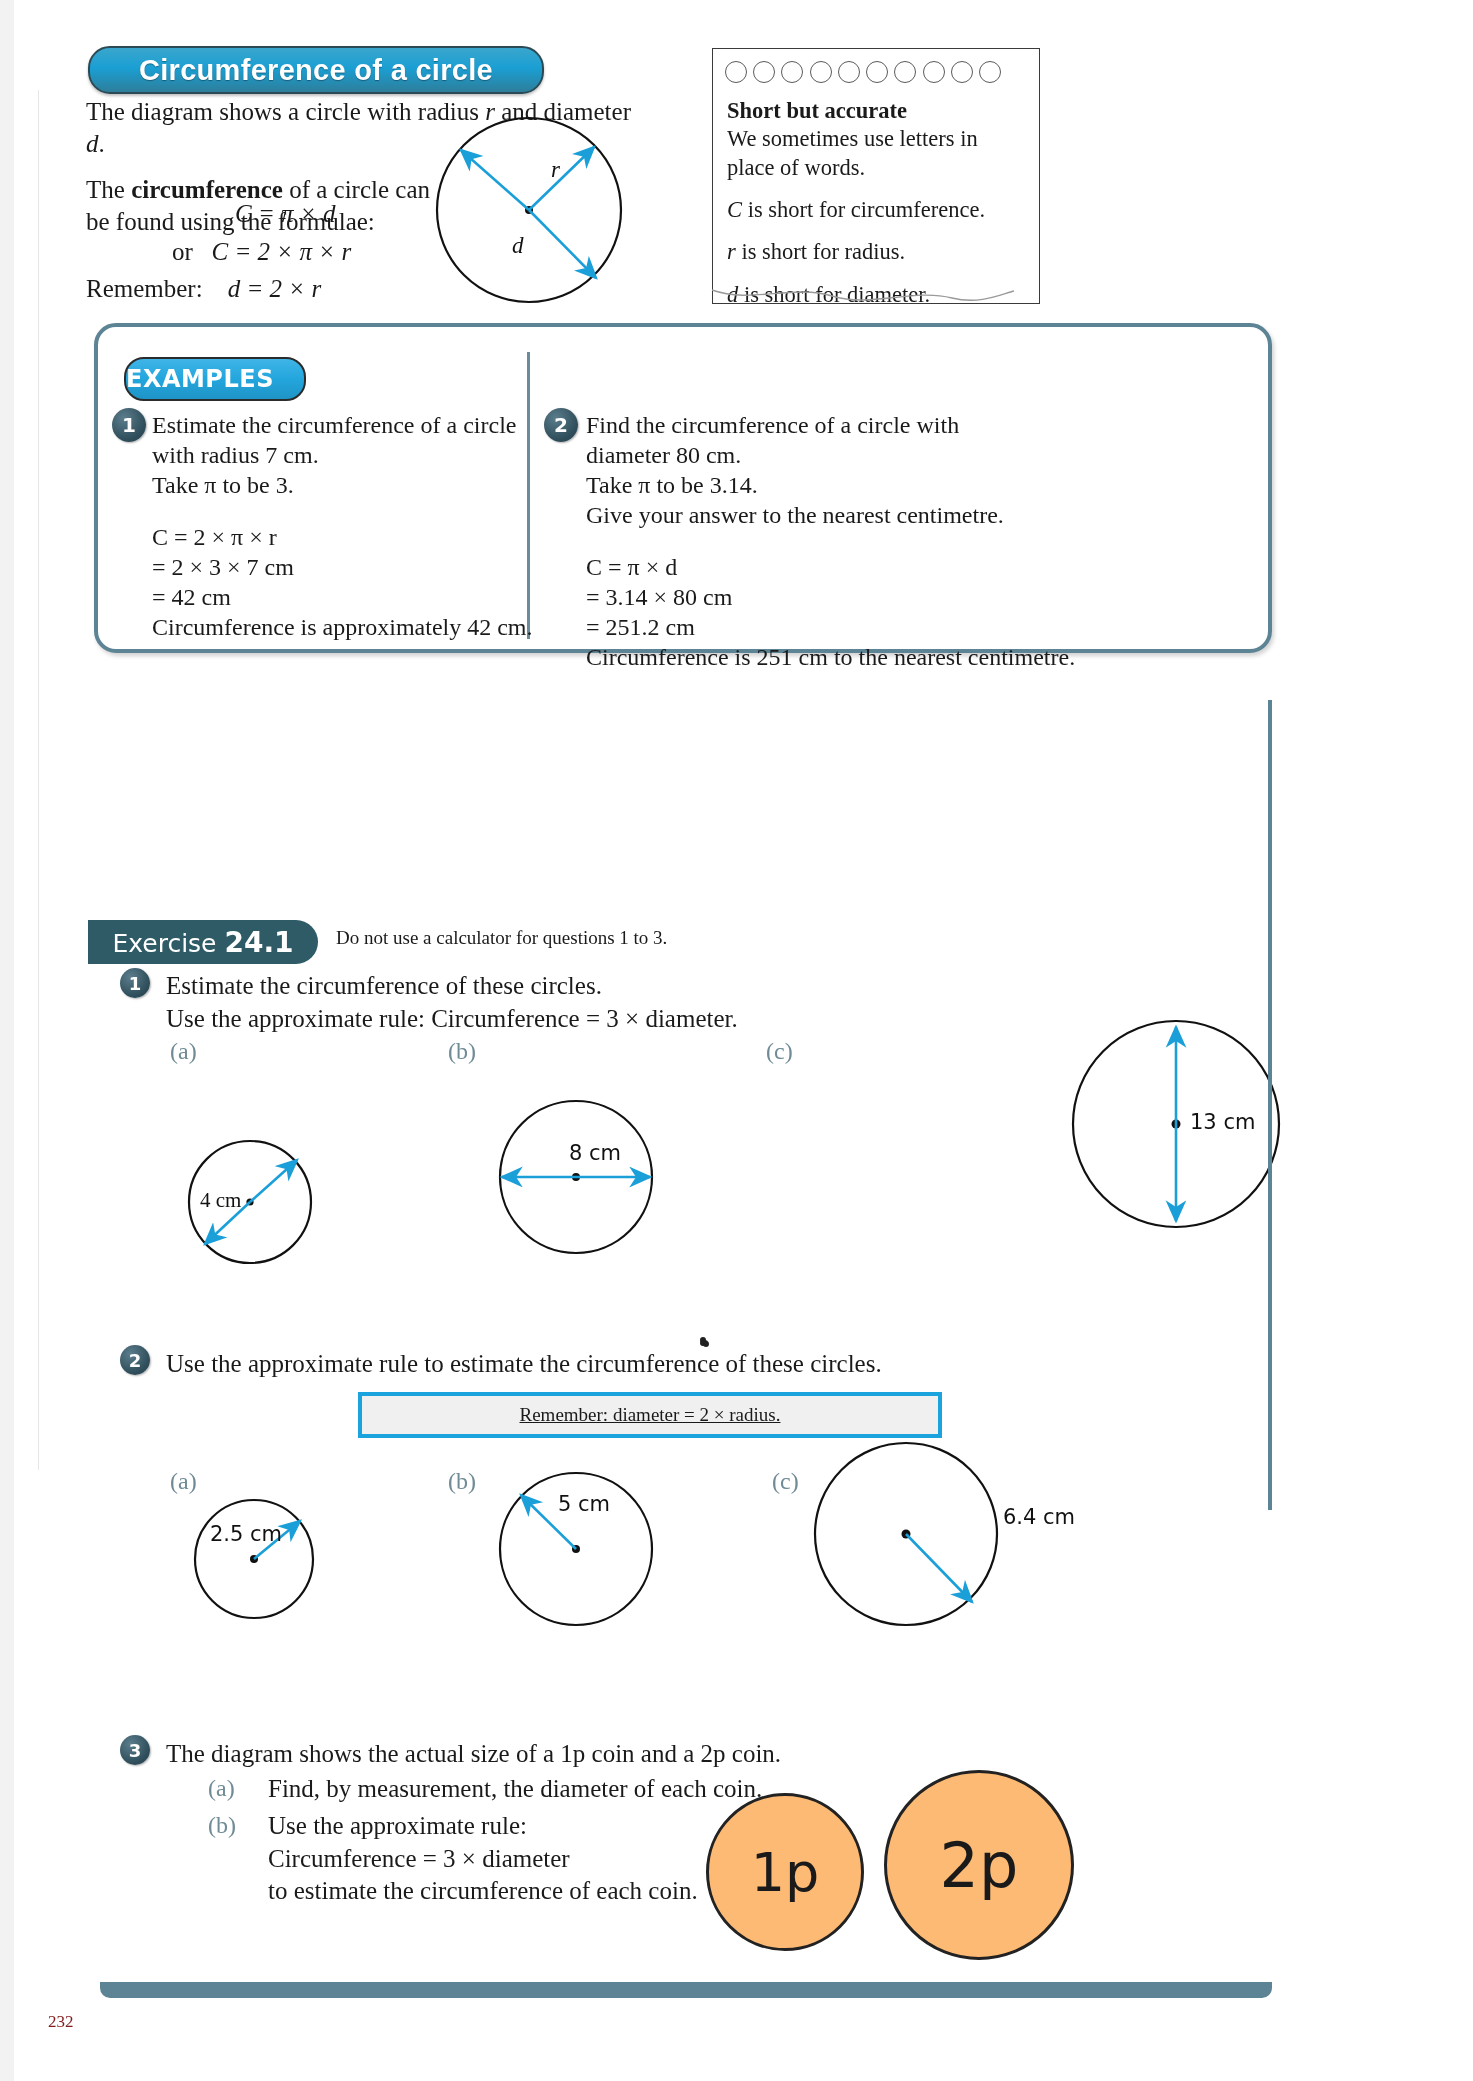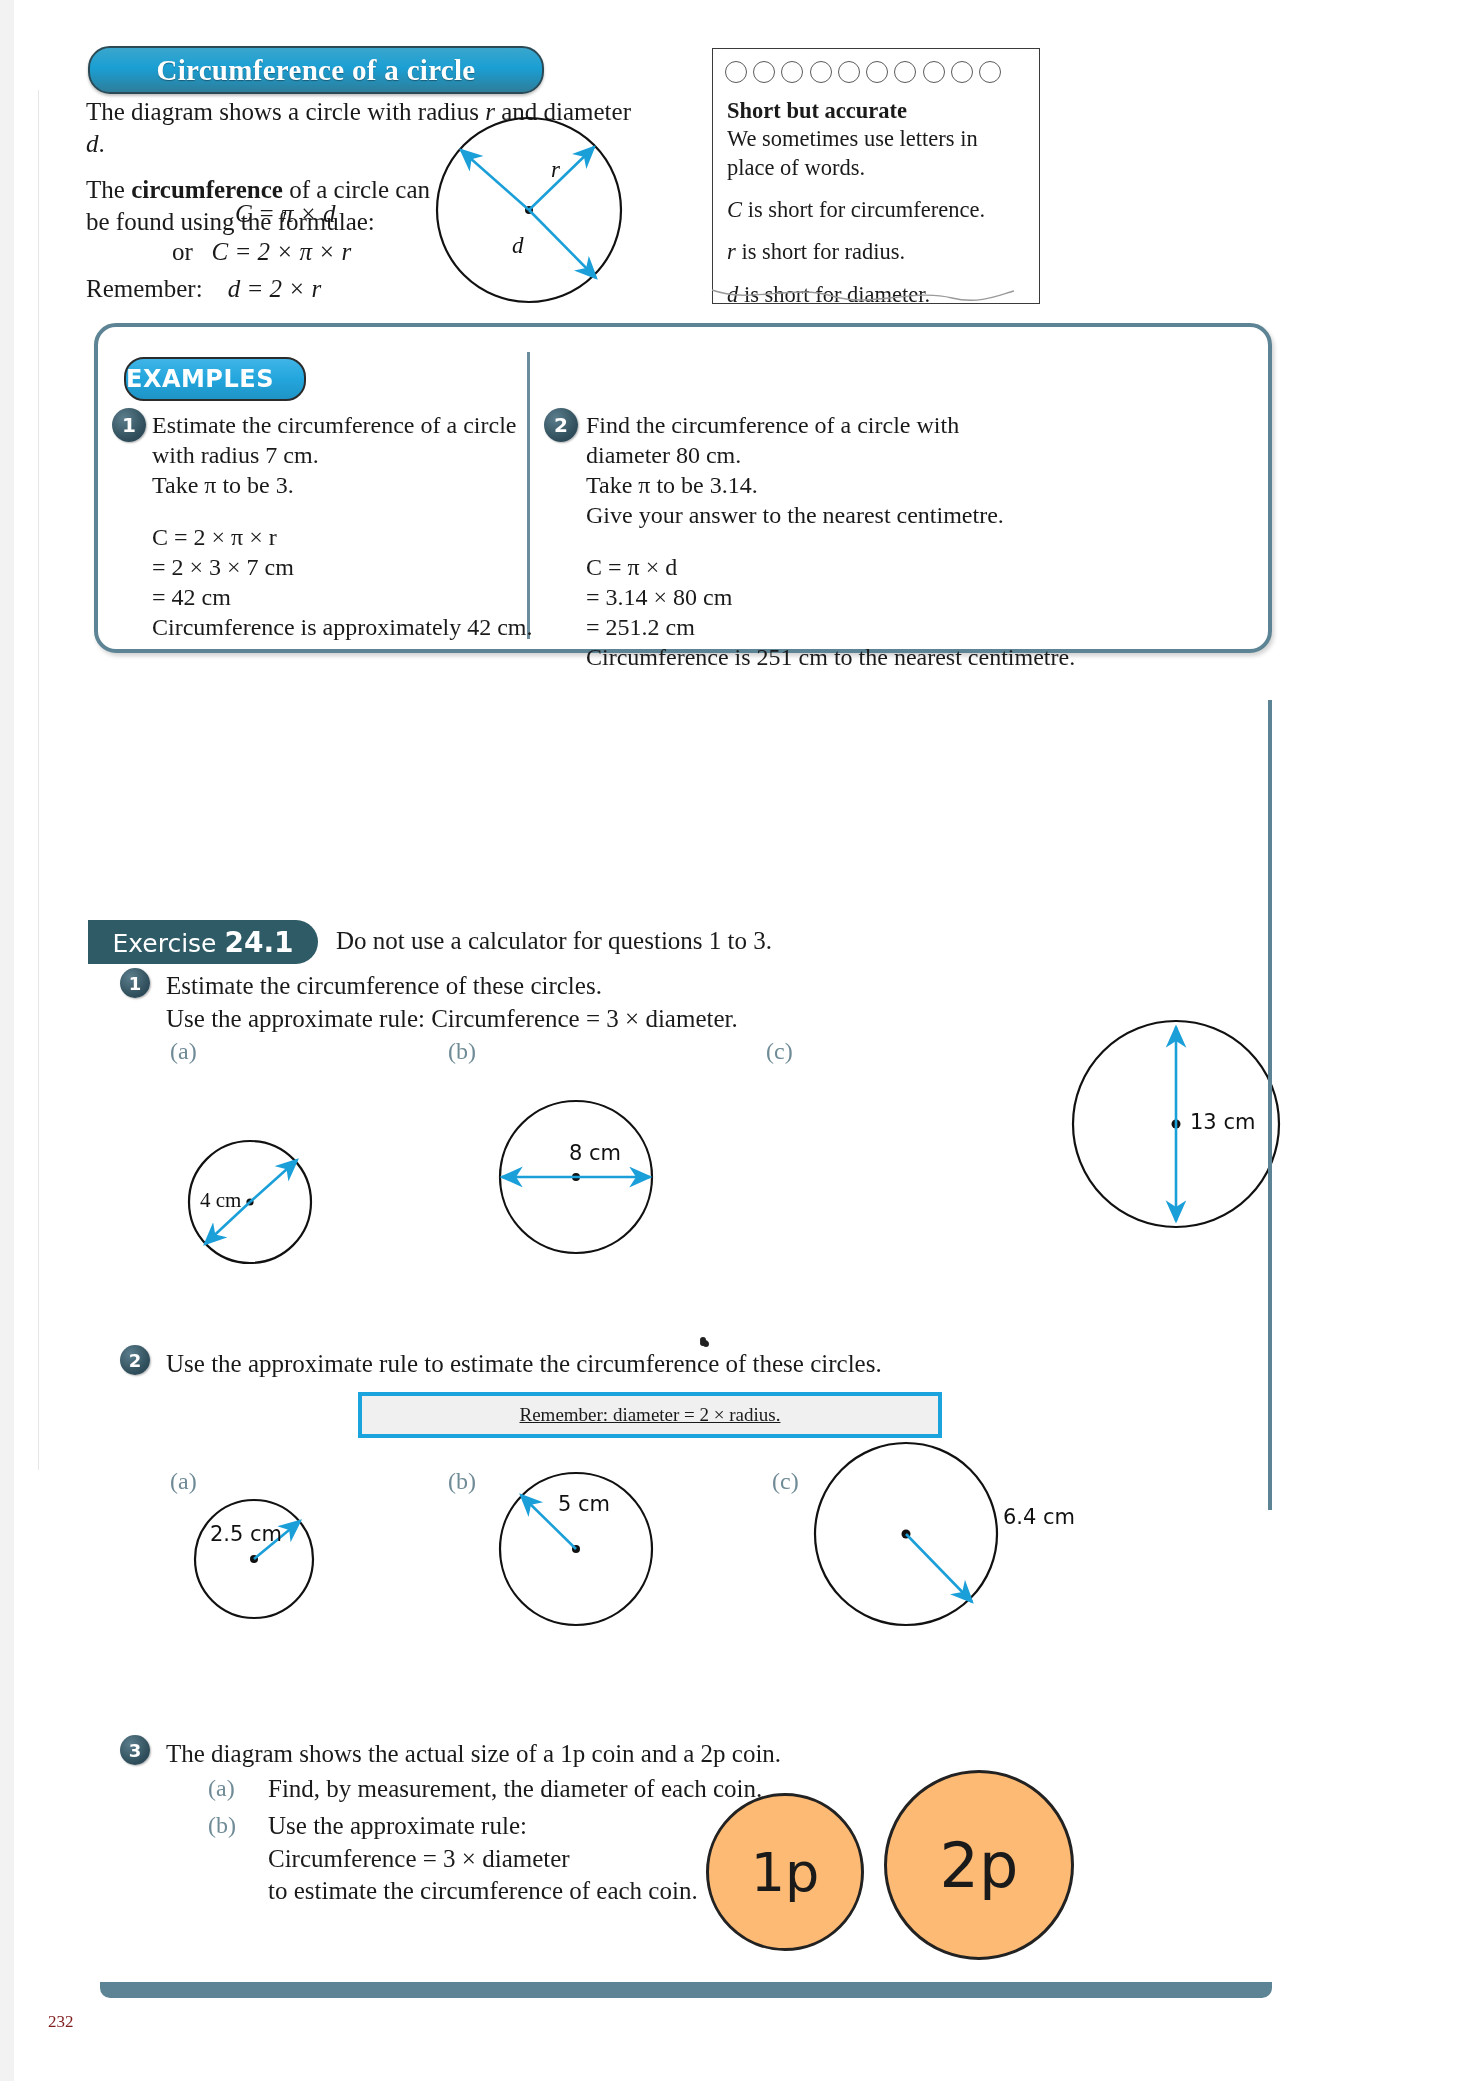--- a/index.html
+++ b/index.html
@@ -17,21 +17,21 @@
   
   .title-pill{
     position:absolute;left:88px;top:46px;width:452px;height:44px;
     border-radius:22px;
     background:linear-gradient(180deg,#3aa6cc 0%, #1a9fd4 45%, #2e7e9b 100%);
     border:2px solid #2b4a55;
     box-shadow:0 2px 3px rgba(0,0,0,.25);
     display:flex;align-items:center;justify-content:center;
   }
   .title-pill span{
-    font-family:Liberation Serif, serif;
+    font-family:Liberation Sans, sans-serif;
     font-weight:bold;font-size:29px;color:#fff;letter-spacing:.3px;
     text-shadow:0 1px 1px rgba(0,0,0,.35);
   }
 
   .intro{position:absolute;left:86px;top:96px;width:560px;font-size:25px;line-height:1.28;}
   .intro p{margin:0 0 14px 0;}
   .it{font-style:italic;}
   .bld{font-weight:bold;}
 
   .formula{position:absolute;font-size:25px;font-style:italic;white-space:nowrap;}
@@ -89,21 +89,21 @@
   
   .ex-header{
     position:absolute;left:88px;top:920px;width:230px;height:44px;
     background:#2e5b66;border-radius:0 22px 22px 0;
     display:flex;align-items:center;padding-left:0px;box-sizing:border-box;
   }
   .ex-header span{
     font-family:"DejaVu Sans",sans-serif;color:#fff;font-size:25px;width:100%;text-align:center;
   }
   .ex-header span b{font-size:28px;}
-  .ex-note{position:absolute;left:336px;top:927px;font-size:25px;}
+  .ex-note{position:absolute;left:336px;top:927px;font-size:19px;}
   .qtext{position:absolute;font-size:25px;line-height:1.3;}
   .sublabel{position:absolute;font-size:24px;color:#6f8b96;}
 
   
   .rembox{
     position:absolute;left:358px;top:1050px;width:440px;height:42px;
     border:4px solid #1ba3dd;background:#f0f0f0;
     display:flex;align-items:center;justify-content:center;box-sizing:border-box;
   }
   .rembox span{font-size:19px;text-decoration:underline;}

